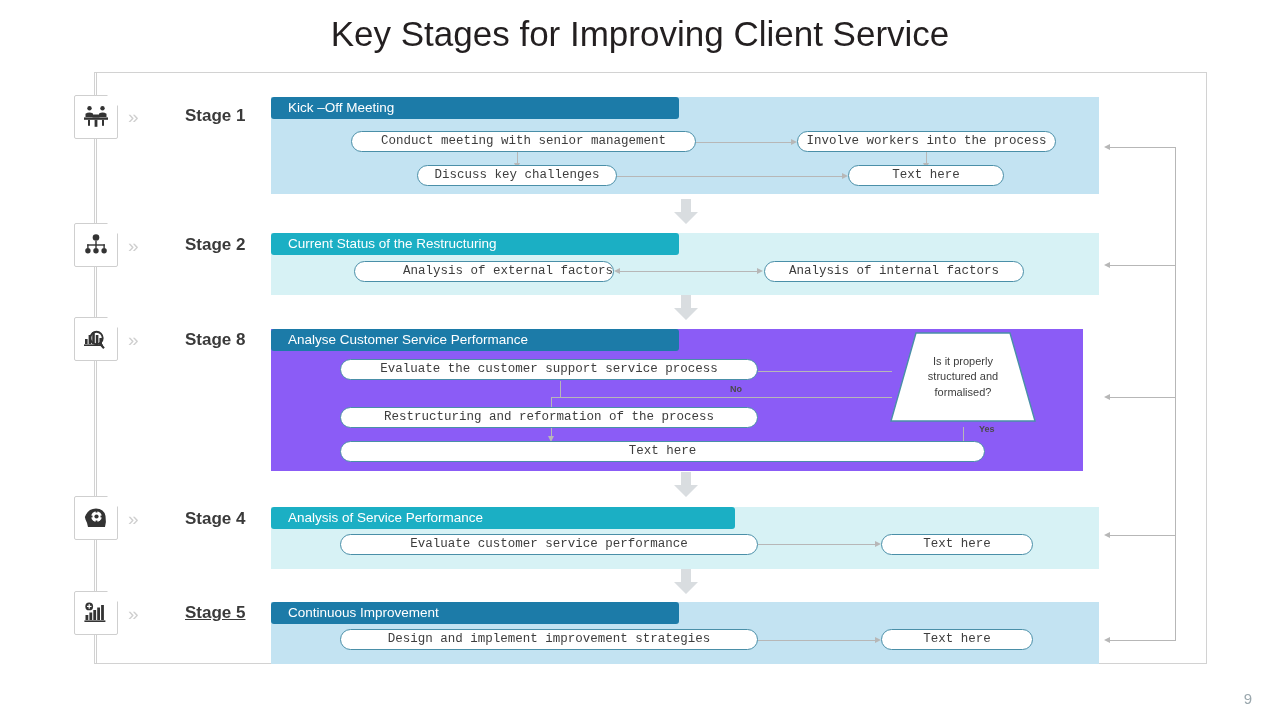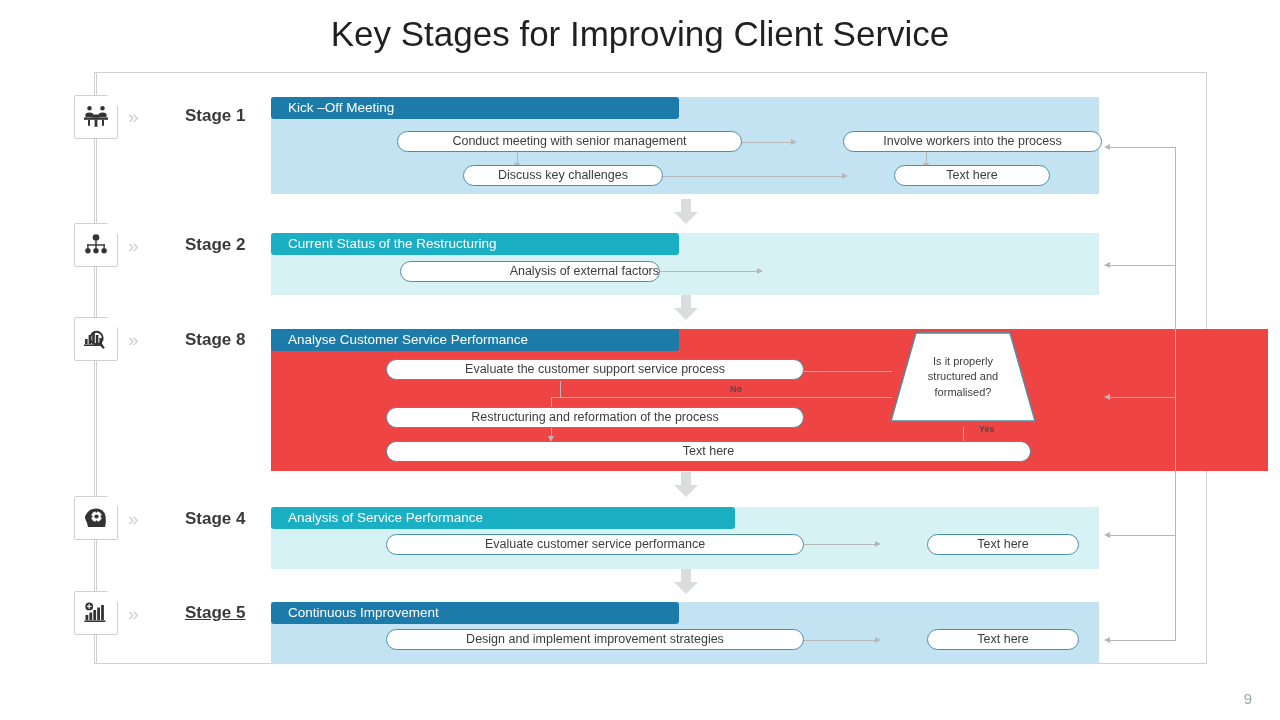--- a/index.html
+++ b/index.html
@@ -62,22 +62,21 @@
     position:absolute;left:0;top:0;height:22px;border-radius:3px;
     color:#ffffff;font-size:13.5px;line-height:22px;padding-left:17px;
     box-sizing:border-box;white-space:nowrap;font-family:"Liberation Sans",sans-serif;
   }
 
   
   .pill{
     position:absolute;box-sizing:border-box;height:21px;line-height:19px;
     background:#ffffff;border:1px solid #4a8fa8;border-radius:11px;
     font-size:12.5px;color:#3d3d3d;text-align:center;white-space:nowrap;
-    font-family:Liberation Sans, sans-serif;
-    margin-left:46px;
+    font-family:Liberation Mono, monospace;
   }
   .trapz-border{
     position:absolute;
   }
 
   
   .hline{position:absolute;height:1px;background:#b7b7b7;}
   .vline{position:absolute;width:1px;background:#b7b7b7;}
   .arrow-r{position:absolute;width:0;height:0;
     border-top:3.5px solid transparent;border-bottom:3.5px solid transparent;
@@ -231,28 +230,29 @@
   </div>
 
   <div class="panel" style="left:271px;top:233px;width:828px;height:62px;background:#d7f2f5;">
     <div class="banner" style="width:408px;background:#1bafc4;">Current Status of the Restructuring</div>
   </div>
   <div class="hline" style="left:620px;top:271px;width:140px;"></div>
   <div class="arrow-l" style="left:614px;top:267.5px;"></div>
   <div class="arrow-r" style="left:757px;top:267.5px;"></div>
 
   <div class="pill" style="left:354px;top:261px;width:260px;text-align:right;">Analysis of external factors</div>
+  <div class="pill" style="left:764px;top:261px;width:260px;">Analysis of internal factors</div>
 
   <div class="blockarrow" style="left:673px;top:295px;">
     <svg width="26" height="26" viewBox="0 0 26 26">
         <polygon points="8,0 18,0 18,13 25,13 13,25 1,13 8,13" fill="#d9dde0"></polygon>
       </svg>
   </div>
 
-  <div class="panel" style="left:271px;top:329px;width:997px;height:142px;background:#ef4444;padding-left:36px;">
+  <div class="panel" style="left:271px;top:329px;width:812px;height:142px;background:#8b5cf6;padding-left:36px;">
     <div class="banner" style="width:408px;background:#1c7ba8;">Analyse Customer Service Performance</div>
   </div>
 
   <div class="trapz-border" style="left:890px;top:332px;width:146px;height:90px;">
     <svg width="146" height="90" viewBox="0 0 146 90">
       <polygon points="26,1 120,1 145,89 1,89" fill="#ffffff" stroke="#4a8fa8" stroke-width="1.4"></polygon>
     </svg>
     <div style="position:absolute;left:0;top:0;width:146px;height:90px;display:flex;align-items:center;justify-content:center;">
       <span style="font-size:11px;color:#3d3d3d;line-height:1.38;text-align:center;width:95px;font-family:'Liberation Sans',sans-serif;">Is it properly structured and formalised?</span>
     </div>

